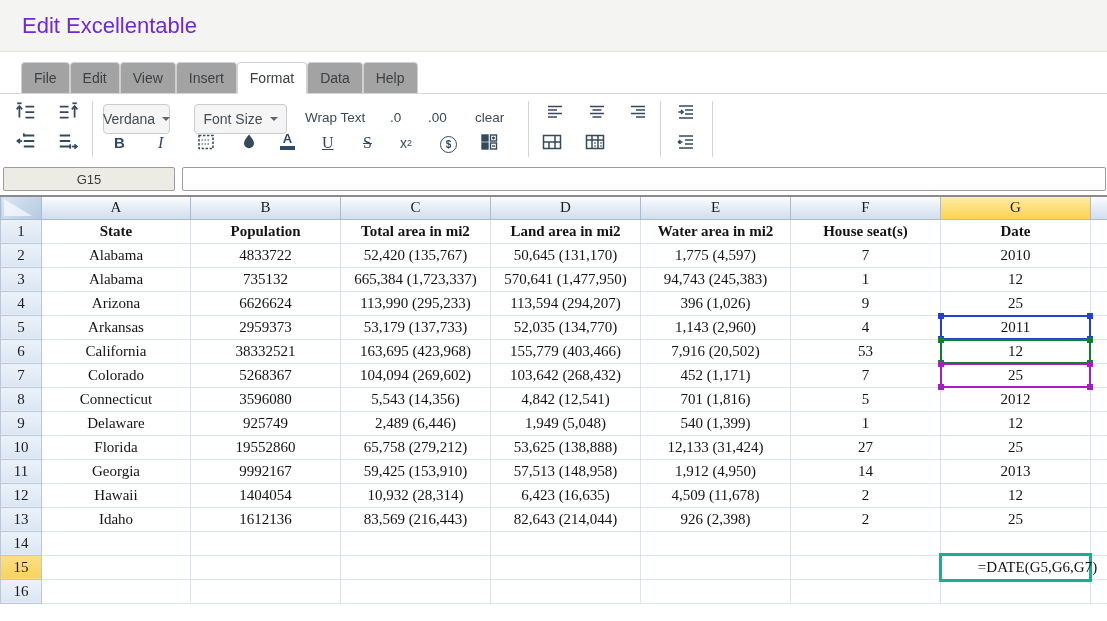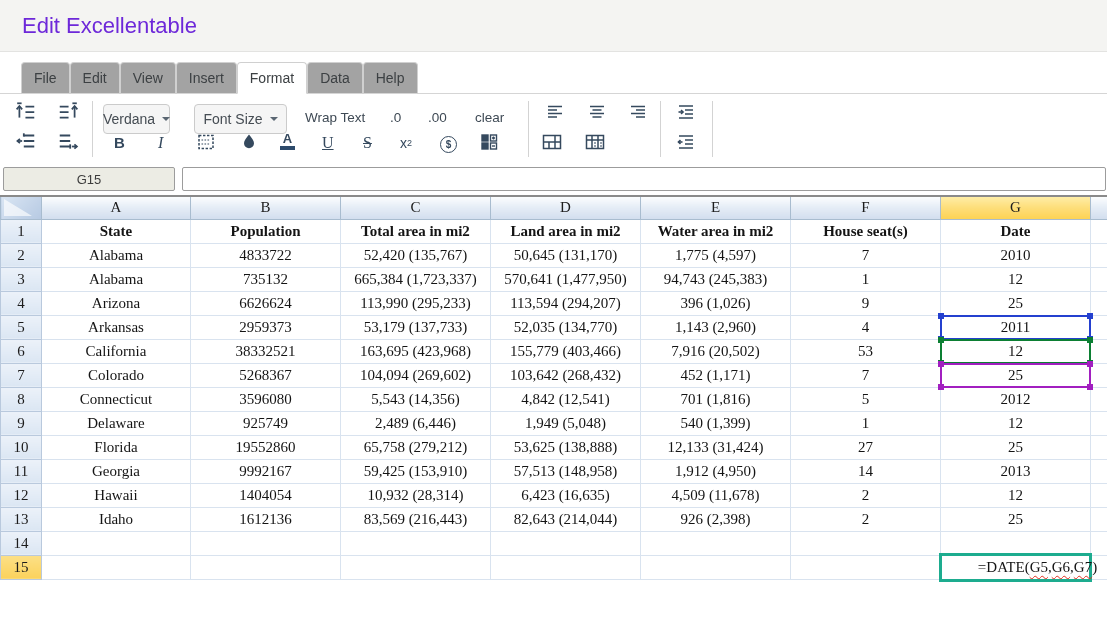--- a/index.html
+++ b/index.html
@@ -58,21 +58,21 @@
   td{height:24px;background:#fff;border:1px solid #d9e3ef;font-size:15px;color:#141414;text-align:center;padding:0 2px}
   tr.bold td{font-weight:bold}
   td.rel{position:relative;overflow:visible}
   .refbox{position:absolute;inset:-1px;border:2px solid var(--c);pointer-events:none;z-index:3}
   .refbox i{position:absolute;width:6px;height:6px;background:var(--c)}
   .refbox i.h1{left:-4px;top:-4px}.refbox i.h2{right:-4px;top:-4px}
   .refbox i.h3{left:-4px;bottom:-4px}.refbox i.h4{right:-4px;bottom:-4px}
   .formula-box{position:absolute;left:-2px;right:-2px;top:-3px;bottom:-3px;border:3px solid #1dac8f;background:#fff;
                display:flex;align-items:center;justify-content:center;font-size:15px;z-index:4;
                font-family:"Liberation Serif",serif;color:#141414}
-  .formula-box .sq{text-decoration:underline;text-decoration-style:wavy;text-decoration-color:#e0301e;
+  .formula-box .sq{text-decoration-style:wavy;text-decoration-color:#e0301e;
                    text-decoration-thickness:1px;text-underline-offset:3px}
 </style>
 </head>
 <body>
 
 <div class="app-header">
   <div class="app-title">Edit Excellentable</div>
 </div>
 
 <div class="tab-bar">
@@ -439,14 +439,25 @@
             <span class="sq">G5</span>
             <span>, </span>
             <span class="sq">G6</span>
             <span>, </span>
             <span class="sq">G7</span>
             <span>)</span>
           </div>
         </td>
         <td></td>
       </tr>
+      <tr>
+        <th>16</th>
+        <td></td>
+        <td></td>
+        <td></td>
+        <td></td>
+        <td></td>
+        <td></td>
+        <td></td>
+        <td></td>
+      </tr>
     </tbody>
 </table>
 
 </body></html>

